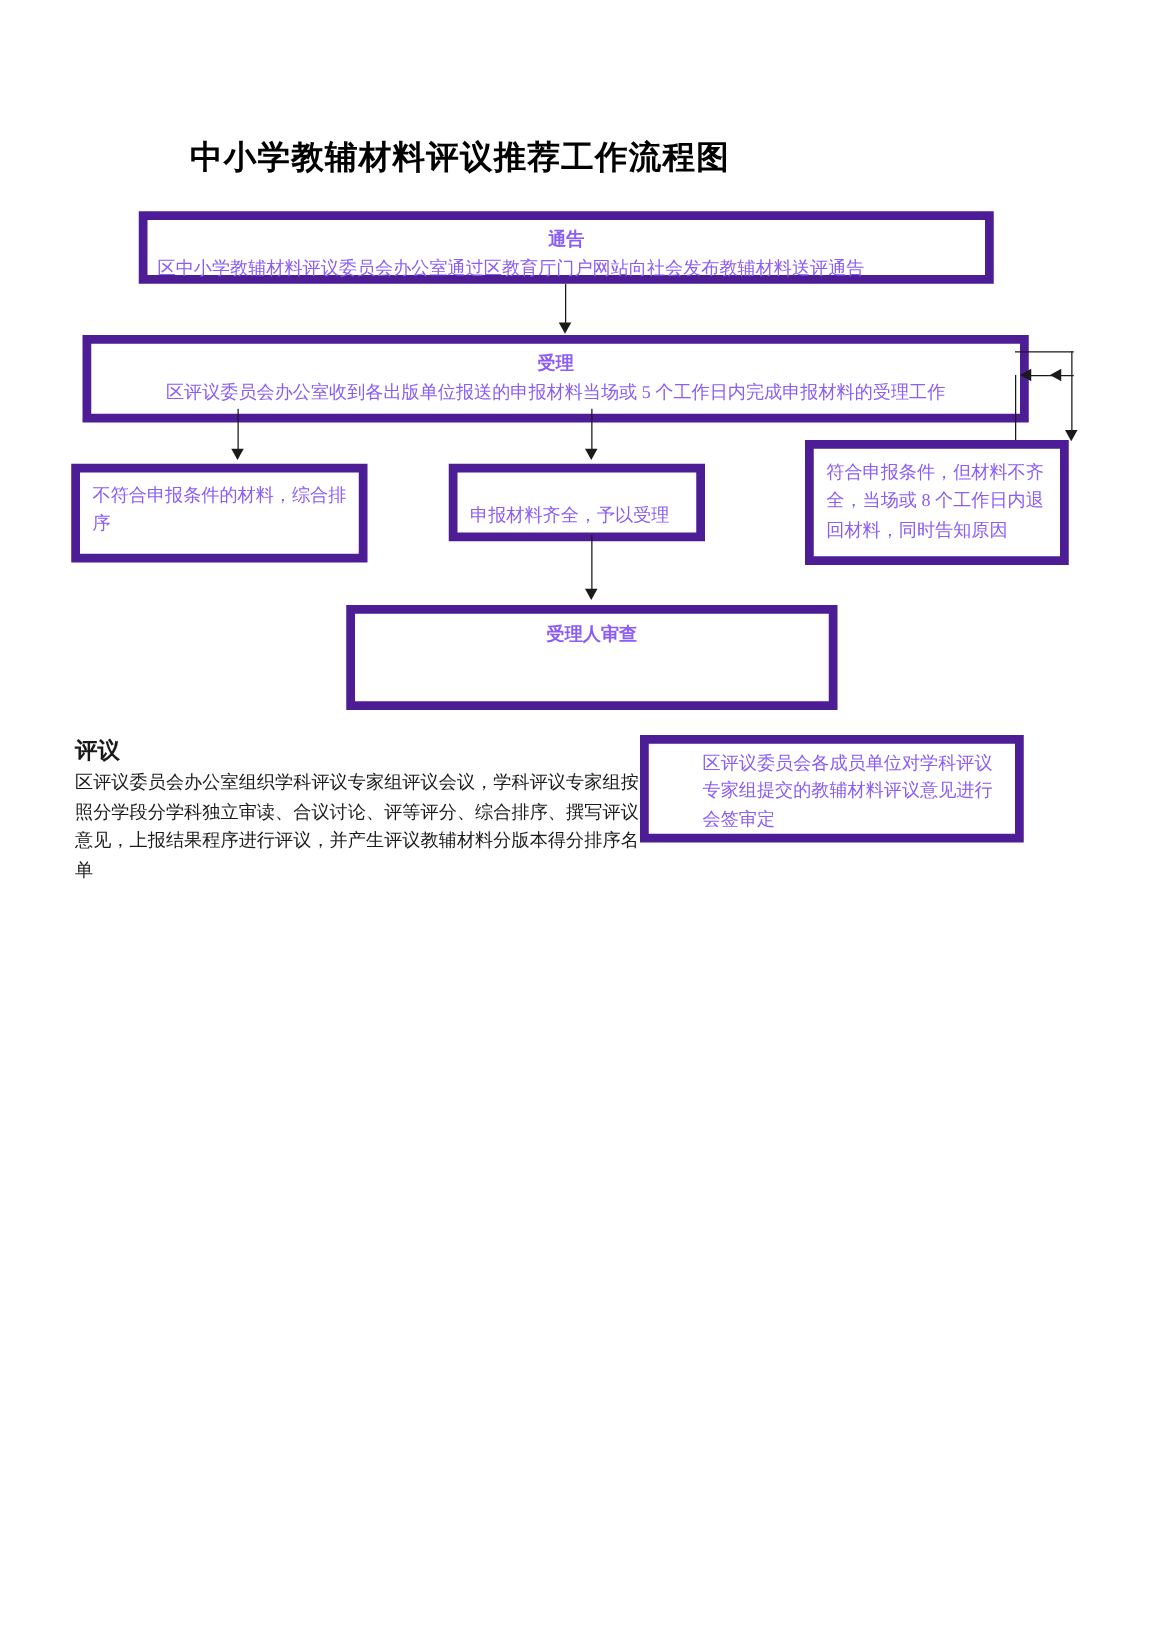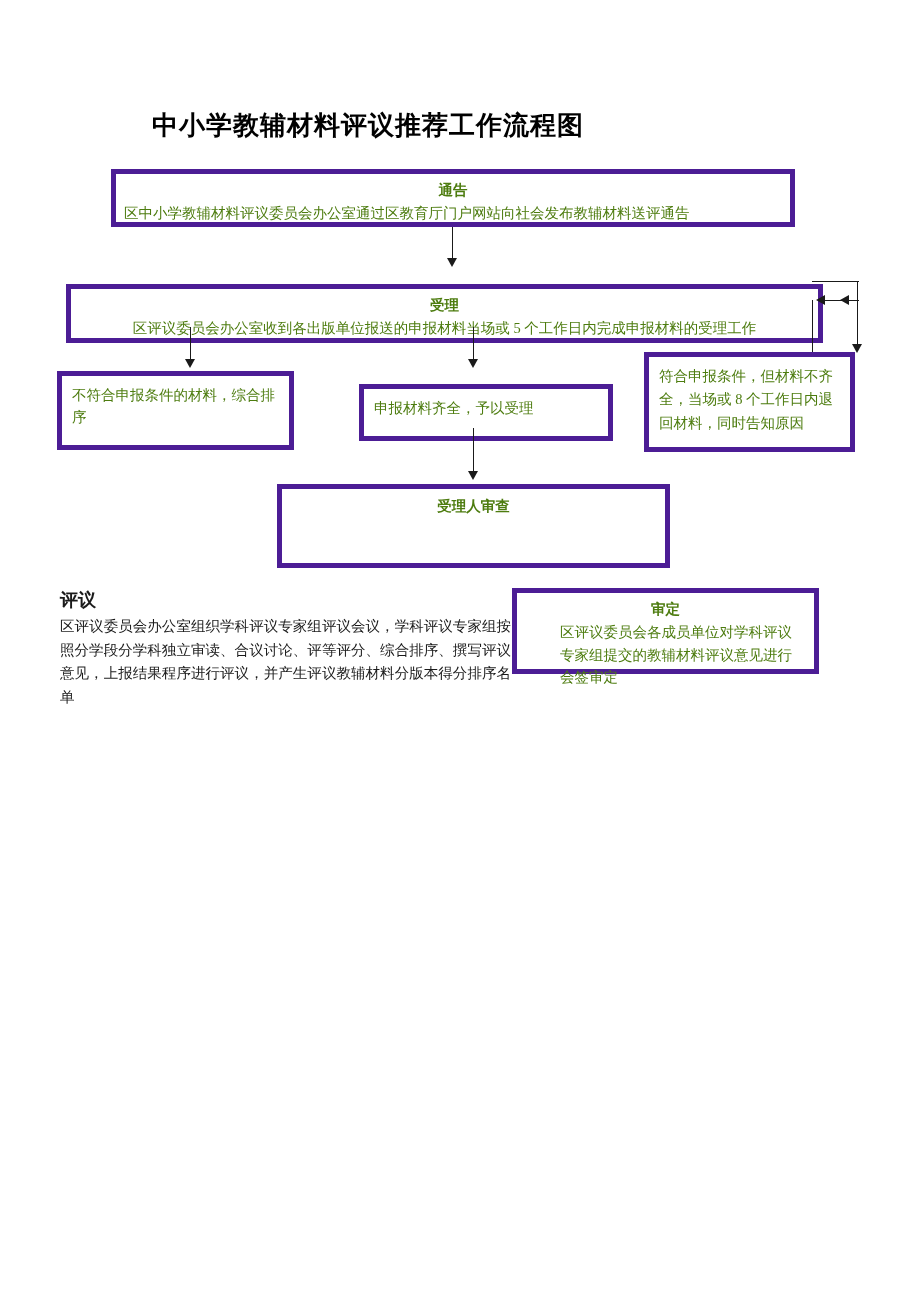--- a/index.html
+++ b/index.html
@@ -31,25 +31,25 @@
     font-family: "Liberation Sans", "DejaVu Sans", sans-serif;
     font-size: 26px;
     font-weight: bold;
     letter-spacing: 1px;
     color: #000;
   }
 
   .node {
     position: absolute;
     box-sizing: border-box;
-    border: 5px solid #4c1d95;
+    border: 7px solid #4c1d95;
     background: #ffffff;
     font-size: 14.5px;
     line-height: 1.55;
-    color: #4d7c0f;
+    color: #8b5cf6;
     padding: 4px 8px;
   }
 
   .node .hd {
     display: block;
     text-align: center;
     font-weight: bold;
     font-size: 14.5px;
     font-family: "Liberation Sans", "DejaVu Sans", sans-serif;
     margin-bottom: 1px;
@@ -61,33 +61,33 @@
   .bd.left   { text-align: left; }
 
   
   #node-notice {
     left: 111px; top: 169px; width: 684px; height: 58px;
     padding-top: 5px;
   }
   #node-notice .bd { text-align: left; }
 
   #node-accept {
-    left: 66px; top: 284px; width: 757px; height: 59px;
+    left: 66px; top: 268px; width: 757px; height: 70px;
     padding-top: 5px;
   }
   #node-accept .bd { text-align: center; }
 
   #node-reject {
     left: 57px; top: 371px; width: 237px; height: 79px;
     padding: 8px 10px;
   }
 
   #node-complete {
-    left: 359px; top: 384px; width: 254px; height: 57px;
-    padding: 8px 10px;
+    left: 359px; top: 371px; width: 205px; height: 57px;
+    padding: 24px 10px;
   }
 
   #node-incomplete {
     left: 644px; top: 352px; width: 211px; height: 100px;
     padding: 8px 10px;
     line-height: 1.62;
   }
 
   #node-review {
     left: 277px; top: 484px; width: 393px; height: 84px;
@@ -201,17 +201,16 @@
   <div class="node" id="node-review">
     <span class="hd">受理人审查</span>
   </div>
 
   <div id="node-evaluate">
     <span class="hd">评议</span>
     <span class="bd">区评议委员会办公室组织学科评议专家组评议会议，学科评议专家组按照分学段分学科独立审读、合议讨论、评等评分、综合排序、撰写评议意见，上报结果程序进行评议，并产生评议教辅材料分版本得分排序名单</span>
   </div>
 
   <div class="node" id="node-approve">
-    <span class="hd">审定</span>
     <span class="bd">区评议委员会各成员单位对学科评议专家组提交的教辅材料评议意见进行会签审定</span>
   </div>
 
 </div>
 
 </body></html>

